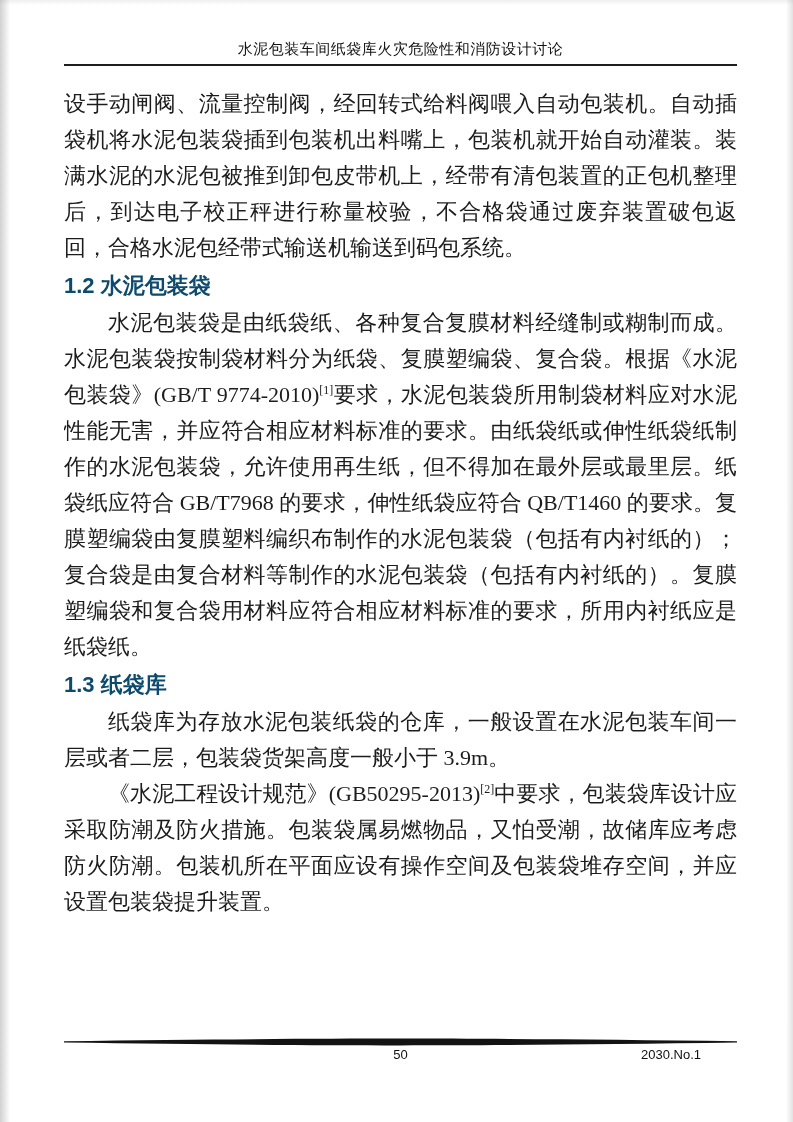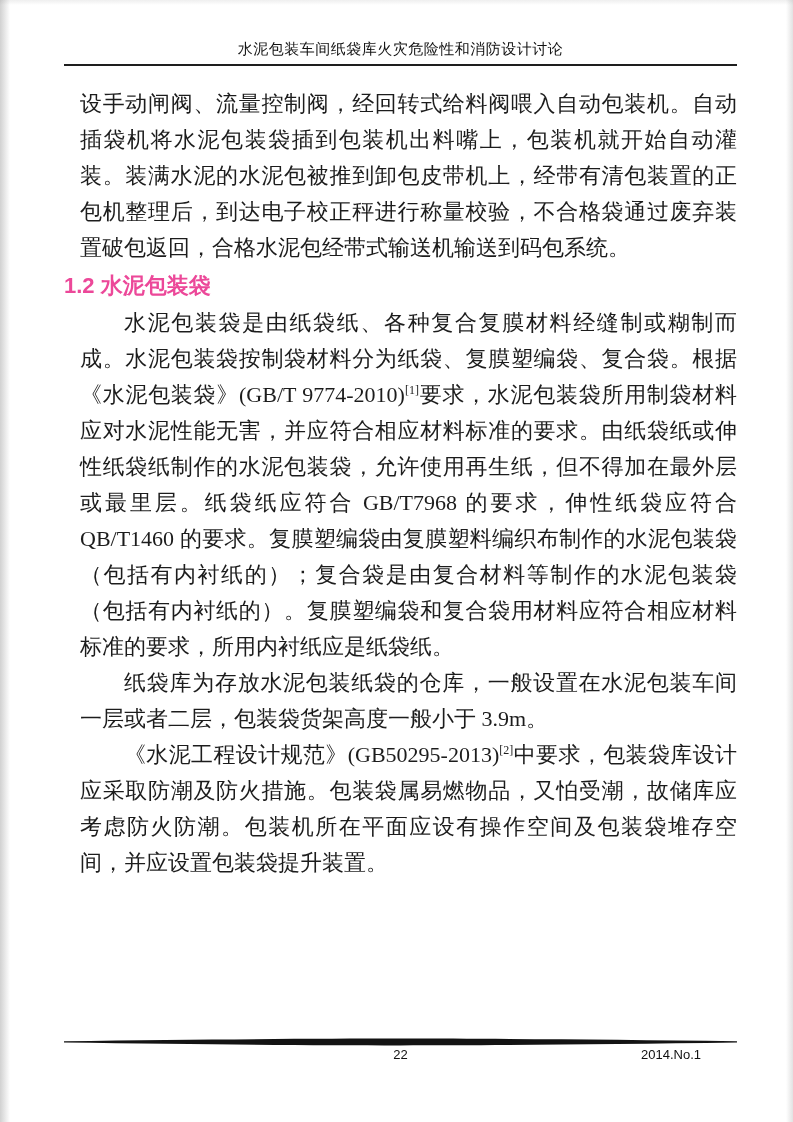--- a/index.html
+++ b/index.html
@@ -36,30 +36,30 @@
   }
   .running-header .title {
     font-size:15px; letter-spacing:0.5px; color:#111;
   }
   .content {
     position:absolute; top:86px; left:64px; right:56px; height:954px;
     overflow:hidden;
     font-size:22px; line-height:36px;
     text-align:justify;
   }
-  p.body { text-indent:2em;margin-left:16px; }
+  p.body { text-indent:2em; }
   p.body.no-indent { text-indent:0; }
   sup.cite {
     font-size:12px; line-height:0; vertical-align:super;
     font-family:"Liberation Serif","DejaVu Serif",serif;
   }
   h3.sec {
     font-family:"Liberation Sans","DejaVu Sans",sans-serif;
     font-weight:bold; font-size:22px; line-height:38px;
-    text-align:left; margin:1px 0 0 0; color:#ec4899;
+    text-align:left; margin:1px 0 0 0; color:#0c4a6e;
   }
   .page-footer {
     position:absolute; left:64px; right:56px; top:1038px; height:60px;
     background:#ffffff;
   }
   .footer-rule { display:block; width:100%; height:8px; }
   .footer-row {
     position:relative; height:22px; margin-top:1px;
     font-family:"Liberation Sans","DejaVu Sans",sans-serif;
     font-size:13px; color:#111;
@@ -86,29 +86,30 @@
   <div class="content">
 
     <p class="body no-indent">设手动闸阀、流量控制阀，经回转式给料阀喂入自动包装机。自动插袋机将水泥包装袋插到包装机出料嘴上，包装机就开始自动灌装。装满水泥的水泥包被推到卸包皮带机上，经带有清包装置的正包机整理后，到达电子校正秤进行称量校验，不合格袋通过废弃装置破包返回，合格水泥包经带式输送机输送到码包系统。</p>
 
     <h3 class="sec">1.2 水泥包装袋</h3>
 
 
     <p class="body"><span>水泥包装袋是由纸袋纸、各种复合复膜材料经缝制或糊制而成。水泥包装袋按制袋材料分为纸袋、复膜塑编袋、复合袋。根据《水泥包装袋》(GB/T 9774-2010)</span><sup class="cite">[1]</sup><span>要求，水泥包装袋所用制袋材料应对水泥性能无害，并应符合相应材料标准的要求。由纸袋纸或伸性纸袋纸制作的水泥包装袋，允许使用再生纸，但不得加在最外层或最里层。纸袋纸应符合 GB/T7968 的要求，伸性纸袋应符合 QB/T1460 的要求。复膜塑编袋由复膜塑料编织布制作的水泥包装袋（包括有内衬纸的）；复合袋是由复合材料等制作的水泥包装袋（包括有内衬纸的）。复膜塑编袋和复合袋用材料应符合相应材料标准的要求，所用内衬纸应是纸袋纸。</span></p>
 
 
+    <h3 class="sec">1.3 纸袋库</h3>
 
     <p class="body">纸袋库为存放水泥包装纸袋的仓库，一般设置在水泥包装车间一层或者二层，包装袋货架高度一般小于 3.9m。</p>
 
     <p class="body"><span>《水泥工程设计规范》(GB50295-2013)</span><sup class="cite">[2]</sup><span>中要求，包装袋库设计应采取防潮及防火措施。包装袋属易燃物品，又怕受潮，故储库应考虑防火防潮。包装机所在平面应设有操作空间及包装袋堆存空间，并应设置包装袋提升装置。</span></p>
 
   </div>
 
   <div class="page-footer">
     <svg class="footer-rule" viewBox="0 0 674 8" preserveAspectRatio="none" aria-hidden="true">
       <path d="M0,3.2 C140,1.4 250,0.6 337,0.6 C430,0.6 545,1.4 674,3.2 L674,4.6 C545,6.6 430,7.4 337,7.4 C250,7.4 140,6.6 0,4.6 Z" fill="#131313"></path>
     </svg>
     <div class="footer-row">
-      <span class="page-number">22</span>
-      <span class="issue-label">2014.No.1</span>
+      <span class="page-number">50</span>
+      <span class="issue-label">2030.No.1</span>
     </div>
   </div>
 </div>
 
 </body></html>

